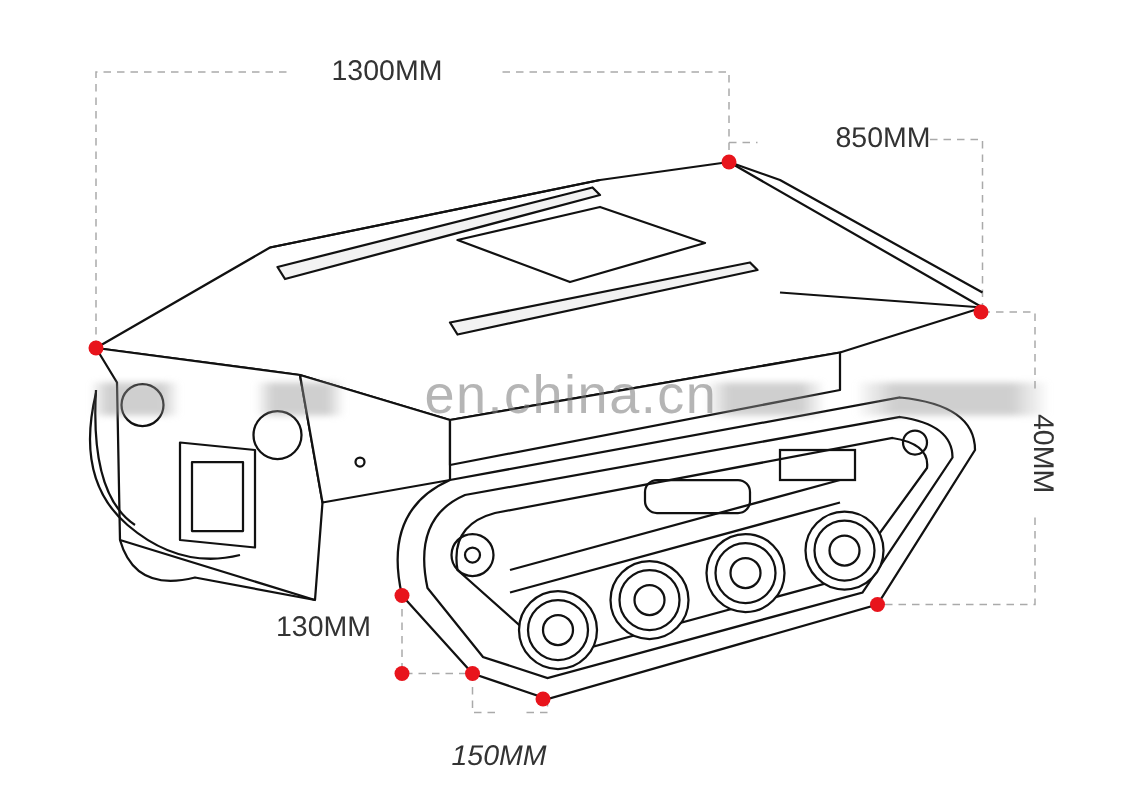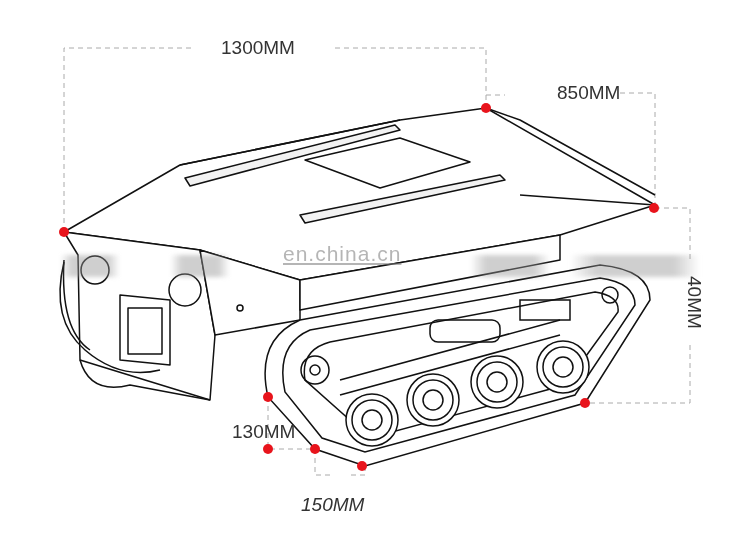--- a/index.html
+++ b/index.html
@@ -1,20 +1,20 @@
 <!DOCTYPE html>
 <html><head>
 <meta charset="utf-8">
 <style>
   html, body { margin:0; padding:0; background:#ffffff; }
   .stage { position:relative; width:750px; height:541px; overflow:hidden; background:#fff; font-family:"Liberation Sans", sans-serif; }
   svg.drawing { position:absolute; left:0; top:0; }
   .dim-label { position:absolute; font-family:"Liberation Sans", sans-serif; font-size:19px; color:#333; letter-spacing:0px; white-space:nowrap; }
   .dim-vertical { transform: rotate(90deg); transform-origin: left top; }
-  .watermark { position:absolute; font-family:"Liberation Sans", sans-serif; font-size:21px; color:rgba(120,120,120,0.55); letter-spacing:1px; white-space:nowrap;text-decoration:underline; }
+  .watermark { position:absolute; font-family:"Liberation Sans", sans-serif; font-size:36px; color:rgba(120,120,120,0.55); letter-spacing:1px; white-space:nowrap; }
   .blur-bar { position:absolute; height:22px; background:linear-gradient(90deg, rgba(150,150,150,0) 0%, rgba(150,150,150,0.45) 20%, rgba(150,150,150,0.45) 80%, rgba(150,150,150,0) 100%); filter: blur(2px); }
 </style>
 </head>
 <body>
 
 <div class="stage">
 
   <svg class="drawing" width="750" height="541" viewBox="0 0 750 541">
 
     <g stroke="#aaa" stroke-width="1" stroke-dasharray="5,4" fill="none">
@@ -98,16 +98,16 @@
 
   <div class="blur-bar" style="left:60px;top:255px;width:60px;"></div>
   <div class="blur-bar" style="left:170px;top:255px;width:60px;"></div>
   <div class="blur-bar" style="left:470px;top:255px;width:80px;"></div>
   <div class="blur-bar" style="left:570px;top:255px;width:130px;"></div>
   <div class="watermark" style="left:283px;top:242px;">en.china.cn</div>
 
   <div class="dim-label" style="left:221px;top:37px;">1300MM</div>
   <div class="dim-label" style="left:516px;top:82px;margin-left:41px;">850MM</div>
   <div class="dim-label dim-vertical" style="left:705px;top:276px;">40MM</div>
-  <div class="dim-label" style="left:184px;top:421px;margin-left:48px;">130MM</div>
+  <div class="dim-label" style="left:184px;top:408px;">130MM</div>
   <div class="dim-label" style="left:301px;top:494px;font-style:italic;">150MM</div>
 
 </div>
 
 </body></html>

